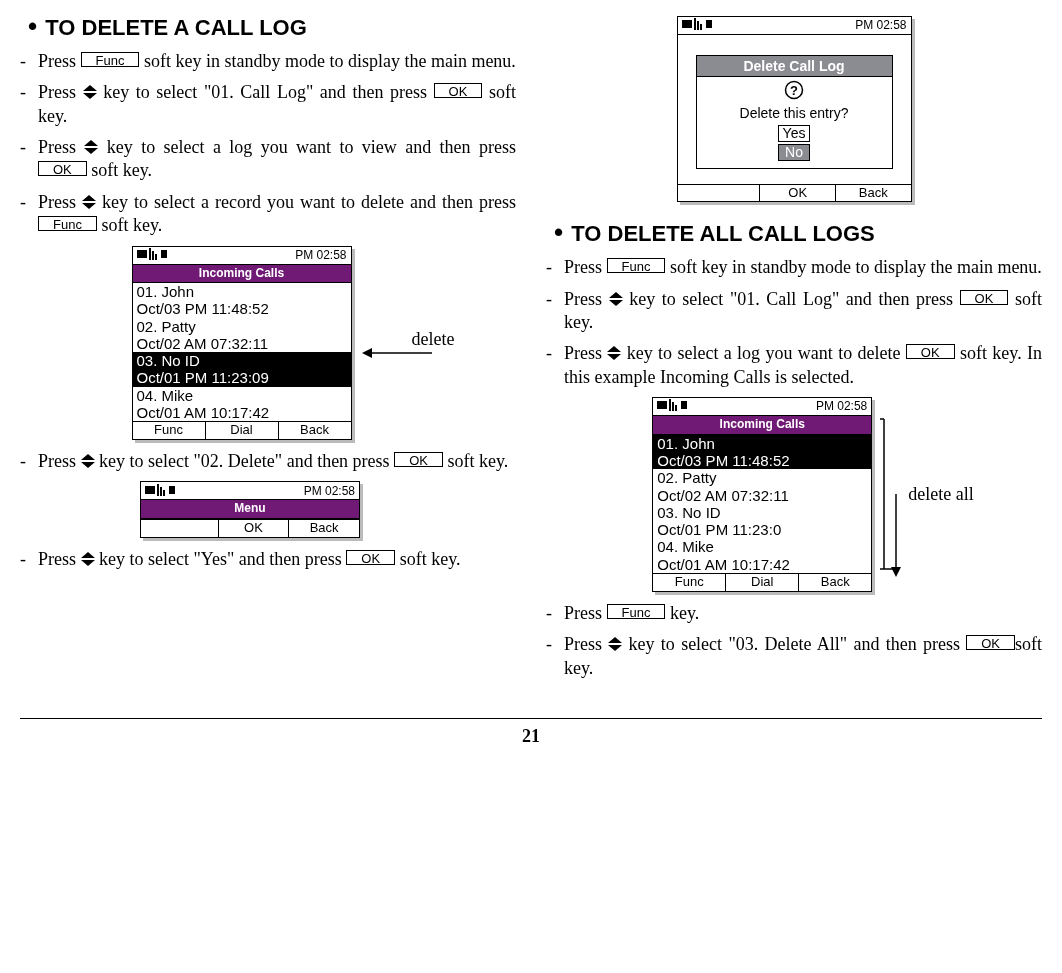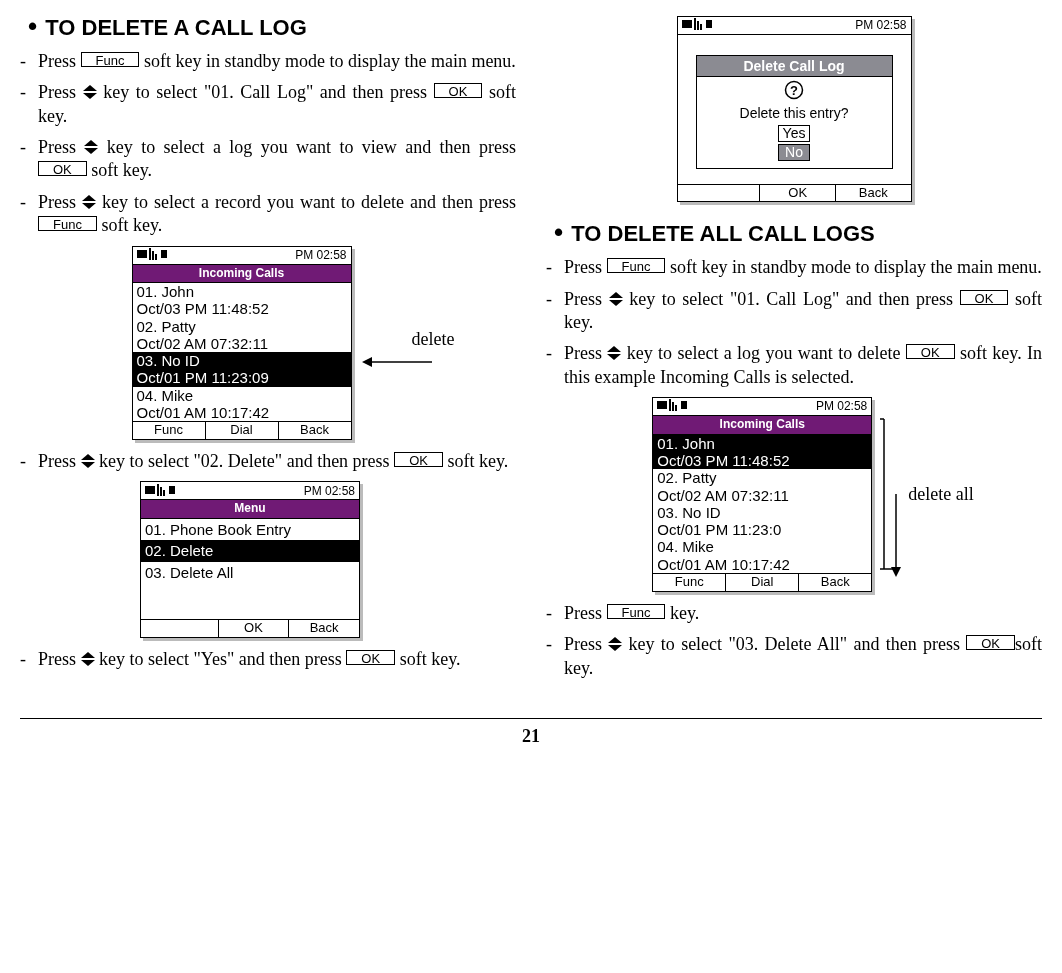--- a/index.html
+++ b/index.html
@@ -145,21 +145,21 @@
   .dialog .dlg-icon { font-size:14px; }
   .dialog .opt {
     border:1.5px solid #000;
     width: 32px; margin: 2px auto; font-size:14px;
     line-height:1.1;
   }
   .dialog .opt.sel-grey { background:#8b8b92; color:#fff; }
 
   
   .annot {
-    display:flex; align-items:flex-end; 
+    display:flex; align-items:flex-start; 
     font-family:"Times New Roman", serif;
     font-size:18px;
   }
   .arrow-svg { flex-shrink:0; }
 
   hr.pagefoot {
     border:none; border-top:1.5px solid #000; margin: 30px 0 6px 0;
   }
   .pagenum { text-align:center; font-size:18px;font-weight:bold; }
 </style>
@@ -232,25 +232,20 @@
                 <rect x="0" y="2" width="10" height="8" fill="#000"></rect>
                 <rect x="12" y="0" width="2" height="12" fill="#000"></rect>
                 <rect x="15" y="3" width="2" height="9" fill="#000"></rect>
                 <rect x="18" y="6" width="2" height="6" fill="#000"></rect>
                 <rect x="24" y="2" width="6" height="8" fill="#000"></rect>
               </svg>
           </span>
           <span>PM 02:58</span>
         </div>
         <div class="titlebar">Menu</div>
-        <div class="body" style="min-height:100px;">
-          <div class="row big">01. Phone Book Entry</div>
-          <div class="row big sel">02. Delete</div>
-          <div class="row big">03. Delete All</div>
-        </div>
         <div class="softkeys right2">
           <div>&nbsp;</div>
           <div>OK</div>
           <div>Back</div>
         </div>
       </div>
     </div>
 
     <ul class="steps">
       <li><span>Press </span><span class="navkey"></span><span> key to select "Yes" and then press </span><span class="softkey">OK</span><span> soft key.</span></li>

